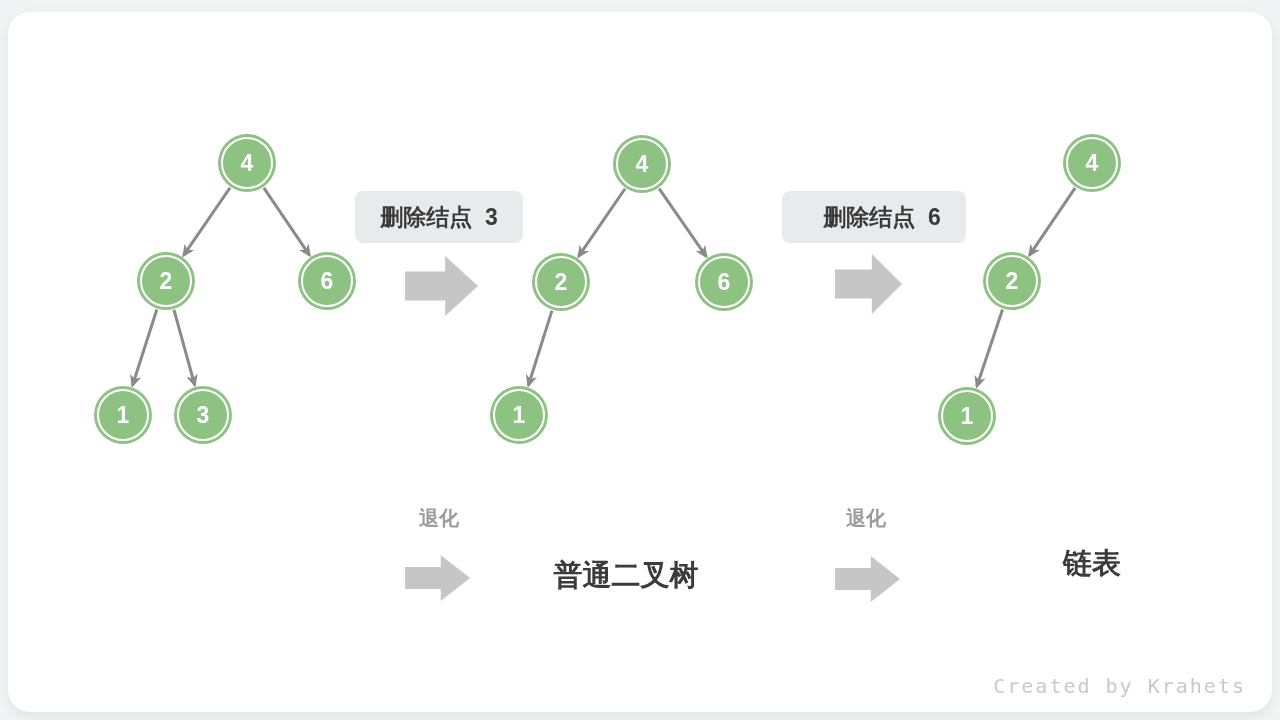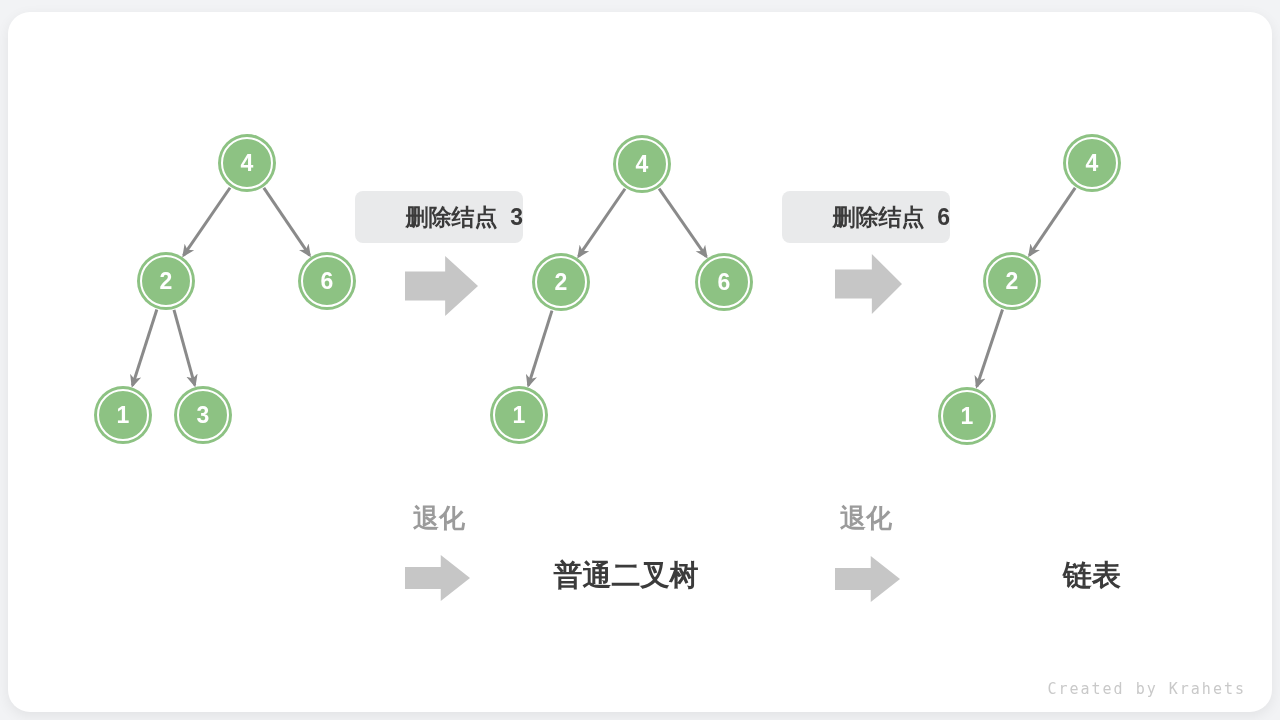--- a/index.html
+++ b/index.html
@@ -43,50 +43,50 @@
     font-size: 23px;
     font-weight: bold;
     line-height: 1;
   }
   .op-label {
     position: absolute;
     background: #e9eaeb;
     border-radius: 8px;
     display: flex;
     align-items: center;
-    justify-content: flex-end;
+    justify-content: center;
   }
   .op-label span {
     font-size: 23px;
     font-weight: bold;
     color: #3a3a3a;
     white-space: pre;
   }
   .degrade-label {
     position: absolute;
     transform: translate(-50%, -50%);
-    font-size: 26px;
+    font-size: 20px;
     font-weight: bold;
     color: #9b9b9b;
     white-space: nowrap;
   }
   .caption {
     position: absolute;
     transform: translate(-50%, -50%);
     font-size: 29px;
     font-weight: bold;
     color: #3b3b3b;
     white-space: nowrap;
   }
   .credit {
     position: absolute;
     right: 34px;
     bottom: 22px;
     font-family: "DejaVu Sans Mono", "Liberation Mono", monospace;
-    font-size: 15px;
+    font-size: 20px;
     letter-spacing: 2px;
     color: #c9c9c9;
   }
 </style>
 </head>
 <body>
 
 <div class="canvas">
   <div class="card"></div>
 
@@ -150,24 +150,24 @@
         <span>2</span>
       </div>
       <div class="node" style="left: 941px; top: 390px;">
         <span>1</span>
       </div>
     </div>
 
   <div class="op-label" style="left:355px; top:191px; width:168px; height:52px;">
     <span>删除结点  3</span>
   </div>
-  <div class="op-label" style="left:782px; top:191px; width:168px; height:52px;">
+  <div class="op-label" style="left:782px; top:191px; width:168px; height:52px;padding-left:16px;">
     <span>删除结点  6</span>
   </div>
 
   <div class="degrade-label" style="left:439px; top:518px;">退化</div>
   <div class="degrade-label" style="left:866px; top:518px;">退化</div>
 
   <div class="caption" style="left:626px; top:576px;">普通二叉树</div>
-  <div class="caption" style="left:1092px; top:576px;">链表</div>
+  <div class="caption" style="left:1092px; top:564px;">链表</div>
 
   <div class="credit">Created by Krahets</div>
 </div>
 
 </body></html>

